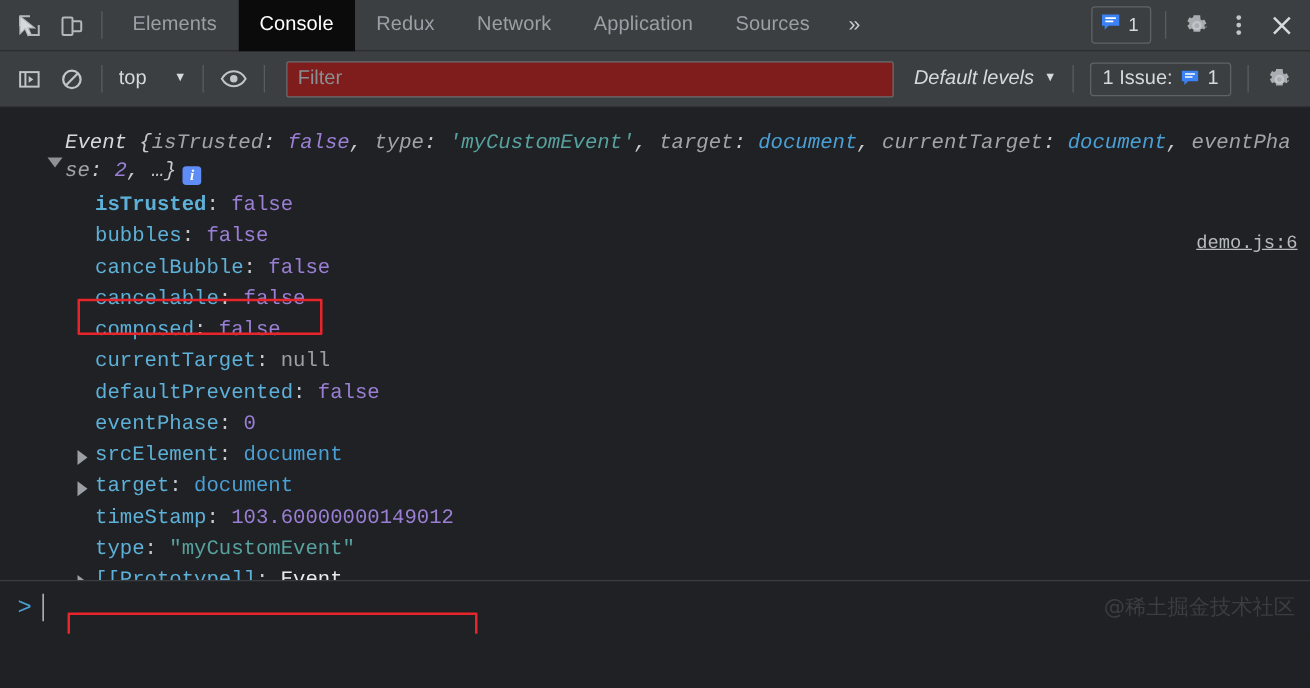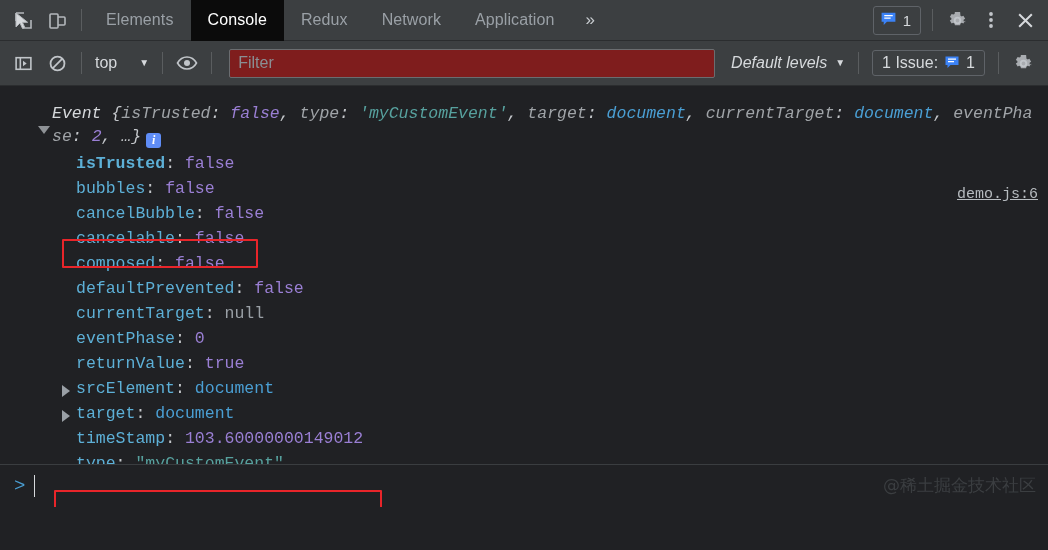--- a/index.html
+++ b/index.html
@@ -207,20 +207,21 @@
     </div>
 
     <div class="tb-sep"></div>
 
     <div class="tabs">
       <div class="tab">Elements</div>
       <div class="tab selected">Console</div>
       <div class="tab">Redux</div>
       <div class="tab">Network</div>
       <div class="tab">Application</div>
+      <div class="tab">Sources</div>
       <div class="tab more">»</div>
     </div>
 
     <div class="tabbar-right">
       <div class="issues-chip">
         <span>
           <svg width="17" height="17" viewBox="0 0 16 16">
             <path d="M1.5 2.5h13v8.5h-8L3.5 14v-3h-2z" fill="#3b82f6"></path>
             <path d="M4 5.2h8M4 7.6h6" stroke="#ffffff" stroke-width="1.2"></path>
           </svg>
@@ -325,24 +326,23 @@
     <div class="log-entry">
       <div class="tri tri-down"></div>
       <div class="preview-row" id="preview-row"><span class="obj-name">Event</span><span class="punct"> {</span><span class="k-name">isTrusted</span><span class="punct">: </span><span class="v-bool">false</span><span class="punct">, </span><span class="k-name">type</span><span class="punct">: </span><span class="v-str">'myCustomEvent'</span><span class="punct">, </span><span class="k-name">target</span><span class="punct">: </span><span class="v-obj">document</span><span class="punct">, </span><span class="k-name">currentTarget</span><span class="punct">: </span><span class="v-obj">document</span><span class="punct">, </span><span class="k-name">eventPhase</span><span class="punct">: </span><span class="v-num">2</span><span class="punct">, </span><span class="punct">…</span><span class="punct">}</span><span class="info-badge">i</span></div>
 
       <div class="props" id="props-list">
           <div class="prop-row bold"><span class="k-prop">isTrusted</span><span class="punct">: </span><span class="v-bool">false</span></div>
           <div class="prop-row"><span class="k-prop">bubbles</span><span class="punct">: </span><span class="v-bool">false</span></div>
           <div class="prop-row"><span class="k-prop">cancelBubble</span><span class="punct">: </span><span class="v-bool">false</span></div>
           <div class="prop-row"><span class="k-prop">cancelable</span><span class="punct">: </span><span class="v-bool">false</span></div>
           <div class="prop-row"><span class="k-prop">composed</span><span class="punct">: </span><span class="v-bool">false</span></div>
+          <div class="prop-row"><span class="k-prop">currentTarget</span><span class="punct">: </span><span class="v-null">null</span></div>
           <div class="prop-row"><span class="k-prop">defaultPrevented</span><span class="punct">: </span><span class="v-bool">false</span></div>
-          <div class="prop-row"><span class="k-prop">currentTarget</span><span class="punct">: </span><span class="v-null">null</span></div>
           <div class="prop-row"><span class="k-prop">eventPhase</span><span class="punct">: </span><span class="v-num">0</span></div>
-          <div class="prop-row"><span class="k-prop">returnValue</span><span class="punct">: </span><span class="v-bool">true</span></div>
           <div class="prop-row"><div class="tri tri-right"></div><span class="k-prop">srcElement</span><span class="punct">: </span><span class="v-obj">document</span></div>
           <div class="prop-row"><div class="tri tri-right"></div><span class="k-prop">target</span><span class="punct">: </span><span class="v-obj">document</span></div>
           <div class="prop-row"><span class="k-prop">timeStamp</span><span class="punct">: </span><span class="v-num">103.60000000149012</span></div>
           <div class="prop-row"><span class="k-prop">type</span><span class="punct">: </span><span class="v-str">"myCustomEvent"</span></div>
           <div class="prop-row"><div class="tri tri-right"></div><span class="k-prop">[[Prototype]]</span><span class="punct">: </span><span class="proto-v">Event</span></div>
         </div>
     </div>
 
     <div class="redbox" id="redbox-istrusted"></div>
     <div class="redbox" id="redbox-target-group"></div>

